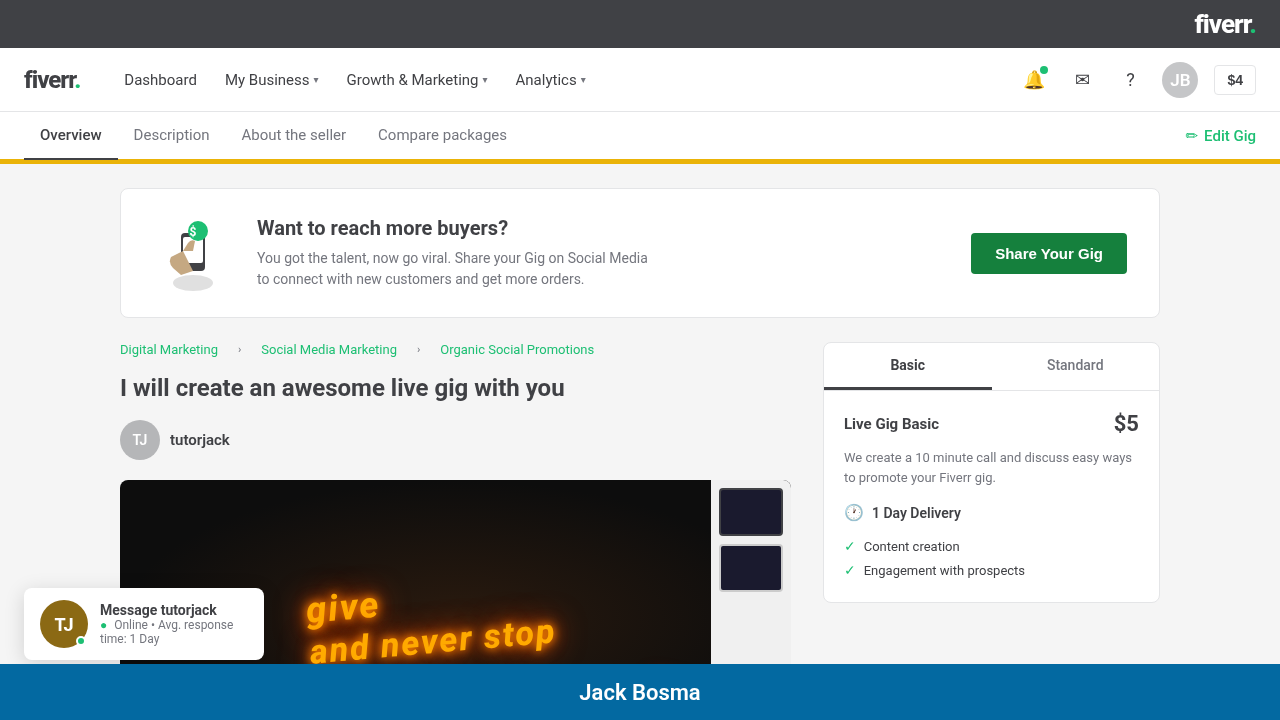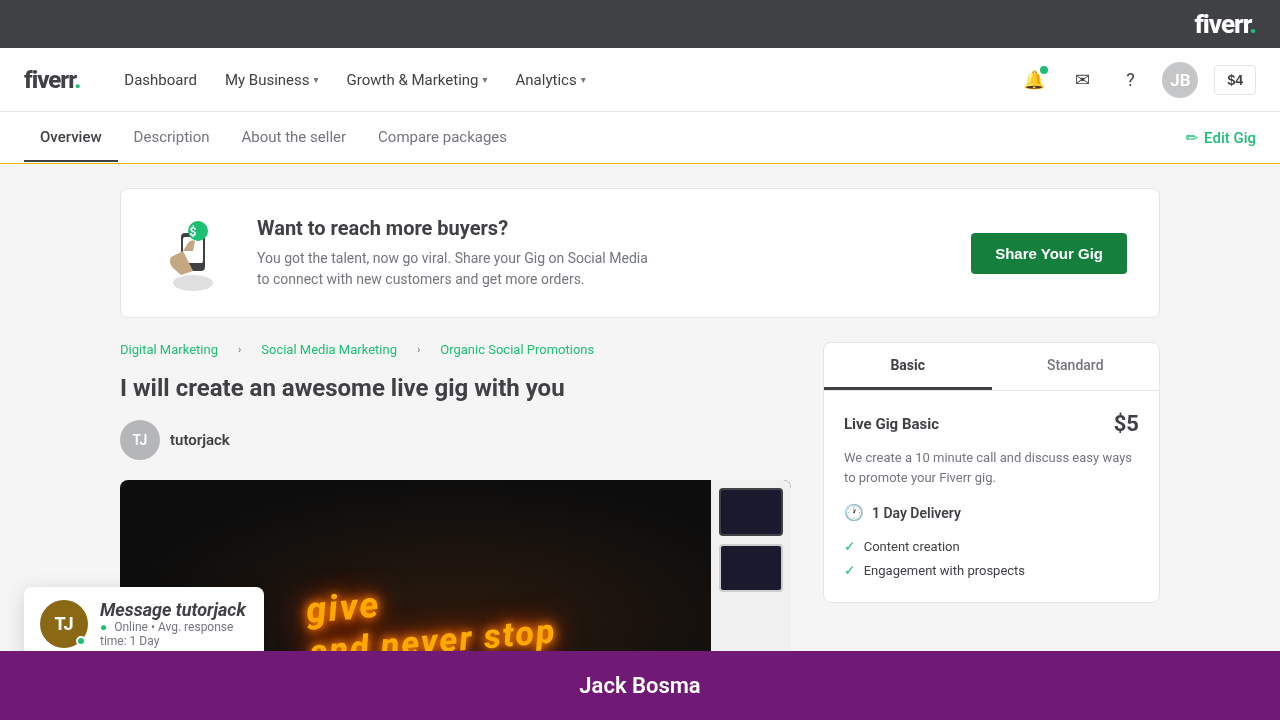--- a/index.html
+++ b/index.html
@@ -108,21 +108,21 @@
       padding: 6px 12px;
       font-size: 14px;
       font-weight: 600;
       color: #404145;
       cursor: pointer;
     }
 
     
     .sub-nav {
       background: #fff;
-      border-bottom: 1px solid #eab308;
+      border-bottom: 5px solid #eab308;
       height: 52px;
       display: flex;
       align-items: center;
       padding: 0 24px;
       justify-content: space-between;
     }
     .sub-nav-items {
       display: flex;
       align-items: center;
       gap: 0;
@@ -407,32 +407,32 @@
       position: absolute;
       bottom: 2px;
       right: 2px;
       width: 10px;
       height: 10px;
       background: #1dbf73;
       border-radius: 50%;
       border: 2px solid #fff;
     }
     .message-info {}
-    .message-name { font-size: 18px; font-weight: 700; color: #404145; font-style: italic; }
+    .message-name { font-size: 14px; font-weight: 700; color: #404145; }
     .message-status { font-size: 12px; color: #74767e; }
     .message-status .dot { color: #1dbf73; margin-right: 4px; }
 
     
     .bottom-bar {
       position: fixed;
       bottom: 0;
       left: 0;
       right: 0;
-      background: #701a75;
-      height: 69px;
+      background: #0369a1;
+      height: 56px;
       display: flex;
       align-items: center;
       justify-content: center;
       z-index: 200;
     }
     .bottom-name {
       color: #fff;
       font-size: 22px;
       font-weight: 600;
     }

